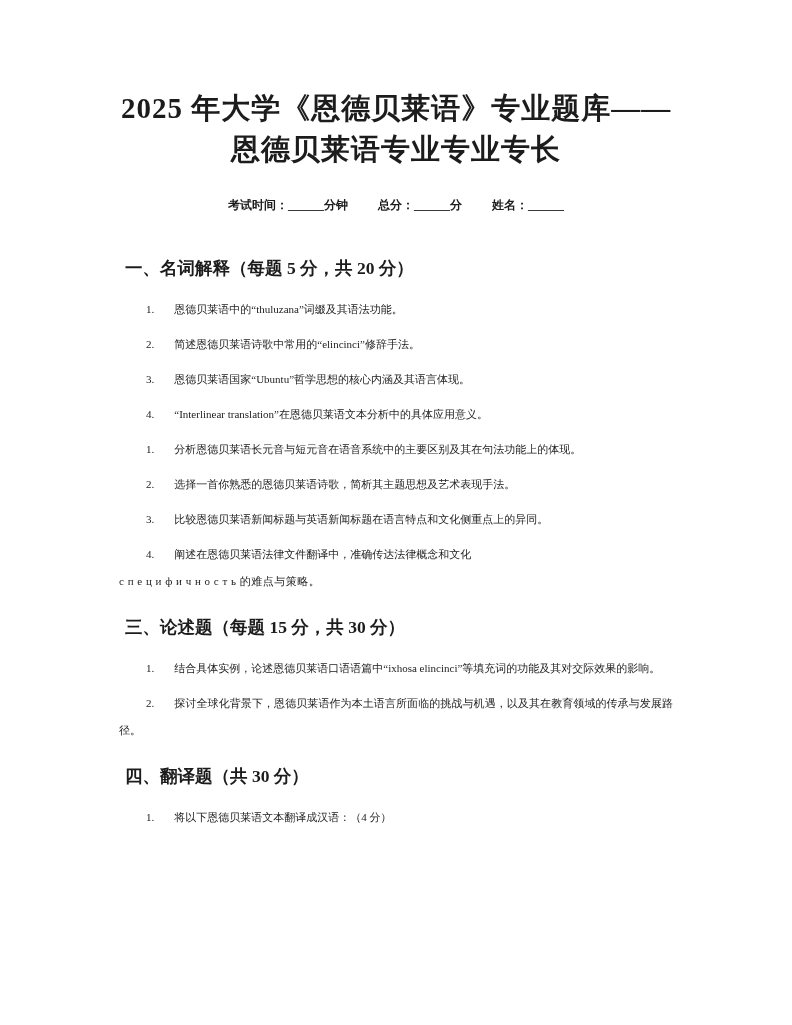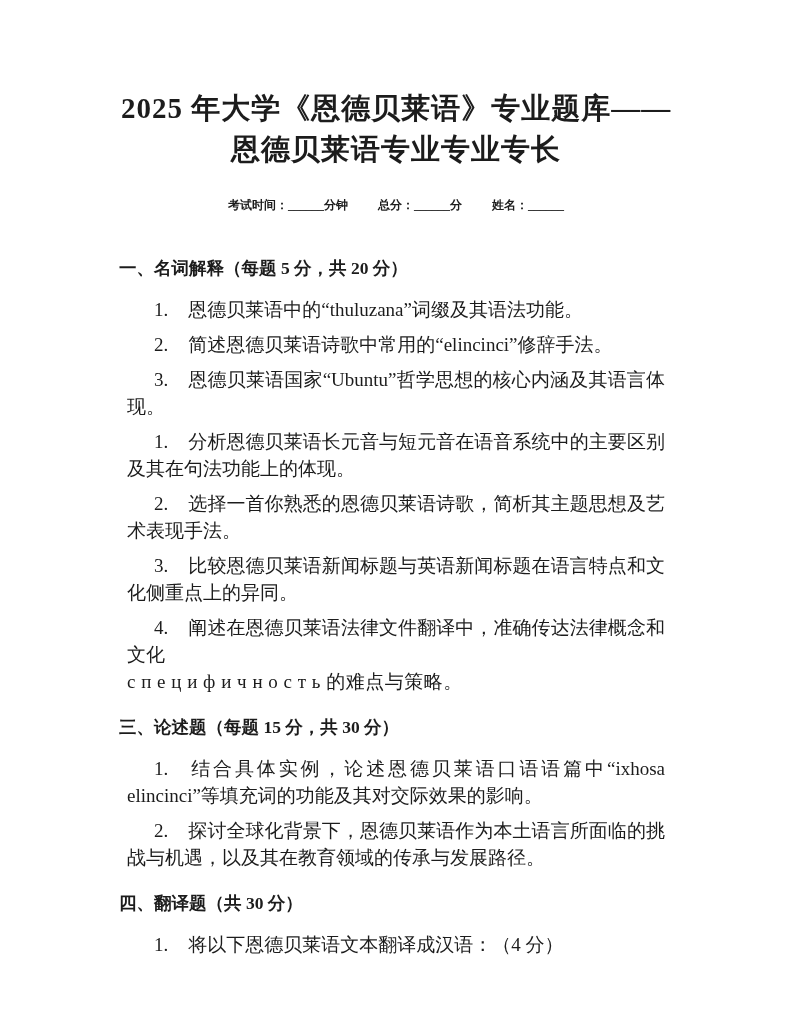--- a/index.html
+++ b/index.html
@@ -39,28 +39,28 @@
   }
   .exam-info .blank {
     letter-spacing: 0;
     font-weight: bold;
   }
   .exam-info .gap {
     display: inline-block;
     width: 30px;
   }
   .heading {
-    margin: 20px 0 16px 0;
+    margin: 20px 0 16px 6px;
     font-size: 17.5px;
     line-height: 24px;
     font-weight: bold;
   }
   .item {
-    margin: 8px 8px;
-    font-size: 19px;
+    margin: 8px 0;
+    font-size: 11px;
     line-height: 27px;
     text-align: justify;
     text-indent: 27px;
   }
   .item .num {
     margin-right: 20px;
   }
   .item .cyr {
     white-space: nowrap;
     letter-spacing: 0.5px;
@@ -78,20 +78,21 @@
 
   <div class="exam-info">
     <span>考试时间：</span><span class="blank">______</span><span>分钟</span><span class="gap"></span><span>总分：</span><span class="blank">______</span><span>分</span><span class="gap"></span><span>姓名：</span><span class="blank">______</span>
   </div>
 
   <div class="section">
     <h2 class="heading">一、名词解释（每题 5 分，共 20 分）</h2>
     <p class="item"><span class="num">1.</span><span>恩德贝莱语中的“thuluzana”词缀及其语法功能。</span></p>
     <p class="item"><span class="num">2.</span><span>简述恩德贝莱语诗歌中常用的“elincinci”修辞手法。</span></p>
     <p class="item"><span class="num">3.</span><span>恩德贝莱语国家“Ubuntu”哲学思想的核心内涵及其语言体现。</span></p>
+    <p class="item"><span class="num">4.</span><span>“Interlinear translation”在恩德贝莱语文本分析中的具体应用意义。</span></p>
   </div>
 
   <div class="section">
     <p class="item"><span class="num">1.</span><span>分析恩德贝莱语长元音与短元音在语音系统中的主要区别及其在句法功能上的体现。</span></p>
     <p class="item"><span class="num">2.</span><span>选择一首你熟悉的恩德贝莱语诗歌，简析其主题思想及艺术表现手法。</span></p>
     <p class="item"><span class="num">3.</span><span>比较恩德贝莱语新闻标题与英语新闻标题在语言特点和文化侧重点上的异同。</span></p>
     <p class="item"><span class="num">4.</span><span>阐述在恩德贝莱语法律文件翻译中，准确传达法律概念和文化</span><br><span class="cyr">с п е ц и ф и ч н о с т ь  的难点与策略。</span></p>
   </div>
 
   <div class="section">

